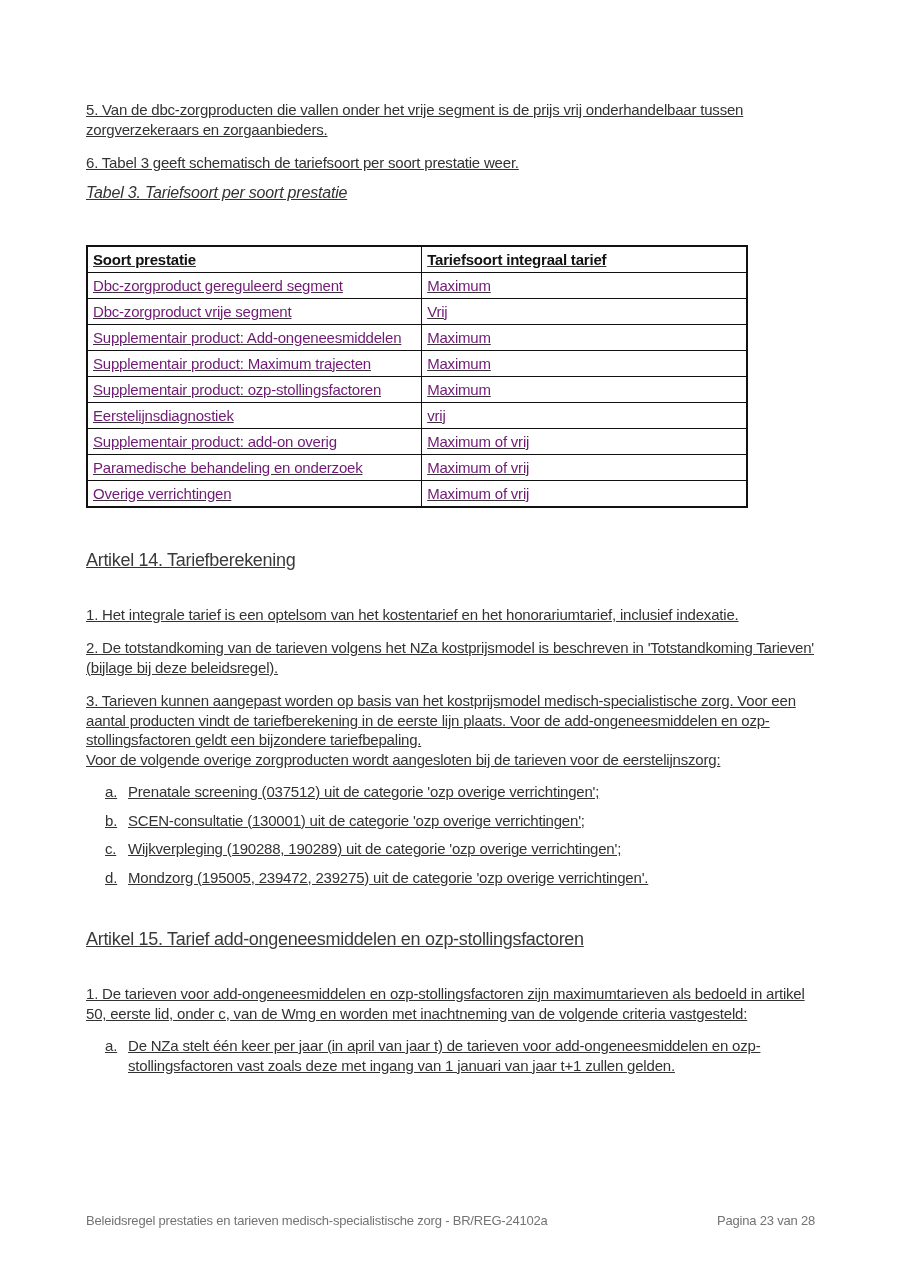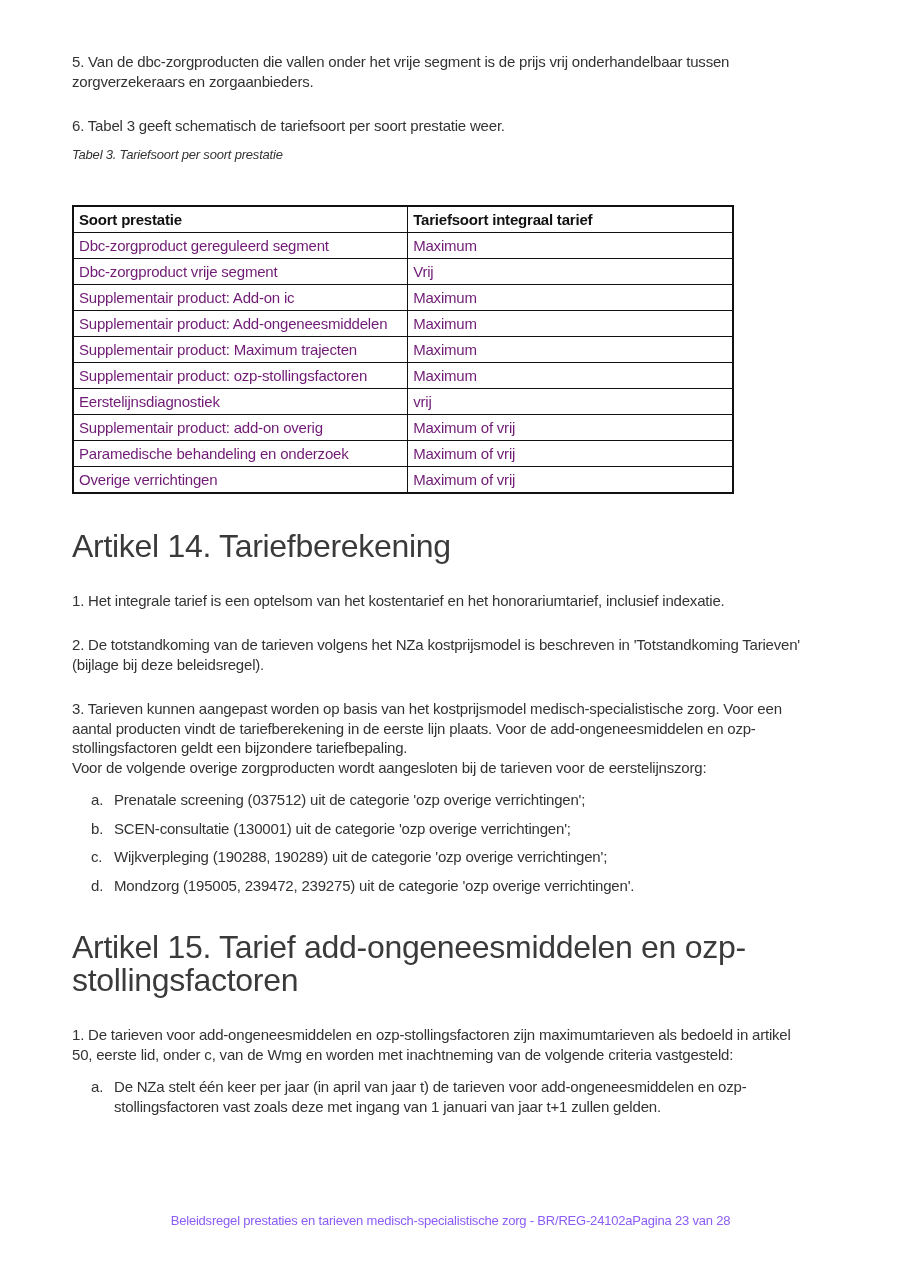--- a/index.html
+++ b/index.html
@@ -12,36 +12,37 @@
     overflow: hidden;
   }
   .page {
     position: relative;
     width: 900px;
     height: 1273px;
     background: #ffffff;
   }
   .content {
     position: absolute;
-    left: 72px;
+    left: 86px;
     top: 0;
     width: 732px;
-    padding-top: 52px;
+    padding-top: 100px;
+    text-decoration: underline;
   }
   .body-text {
     font-size: 15px;
     line-height: 19.5px;
     letter-spacing: -0.2px;
     color: #333333;
   }
-  .para { margin-top: 25px; }
+  .para { margin-top: 14px; }
   .para.first { margin-top: 0; }
   .table-caption {
     margin-top: 11px;
-    font-size: 13px;
+    font-size: 16px;
     font-style: italic;
     letter-spacing: -0.2px;
     color: #333333;
   }
   table.tariff {
     margin-top: 43px;
     width: 662px;
     border-collapse: collapse;
     border: 2.5px solid #111111;
   }
@@ -53,21 +54,21 @@
     text-align: left;
     vertical-align: top;
     padding: 2px 5px 2px 5px;
     color: #701a75;
   }
   table.tariff th { font-weight: bold; color: #111111; }
   col.c1 { width: 365px; }
   col.c2 { width: 365px; }
   h1.article {
     margin-top: 36px;
-    font-size: 32px;
+    font-size: 18px;
     line-height: 33px;
     font-weight: 400;
     letter-spacing: -0.3px;
     color: #3a3a3a;
   }
   .after-heading { margin-top: 28px; }
   .lettered-list { margin-top: 13px; }
   .list-item {
     display: flex;
     margin-top: 9px;
@@ -79,24 +80,24 @@
   }
   .list-item .li-text {
     flex: 1 1 auto;
   }
   .footer {
     position: absolute;
     left: 86px;
     right: 85px;
     top: 1213px;
     display: flex;
-    justify-content: center;
+    justify-content: space-between;
     font-size: 13px;
     letter-spacing: -0.2px;
-    color: #8b5cf6;
+    color: #737373;
   }
   .h15 { margin-top: 26px; }
 </style>
 </head>
 <body>
 
 <div class="page">
   <div class="content">
 
     <p class="body-text para first">5. Van de dbc-zorgproducten die vallen onder het vrije segment is de prijs vrij onderhandelbaar tussen zorgverzekeraars en zorgaanbieders.</p>
@@ -117,24 +118,20 @@
       <tbody>
           <tr>
             <td>Dbc-zorgproduct gereguleerd segment</td>
             <td>Maximum</td>
           </tr>
           <tr>
             <td>Dbc-zorgproduct vrije segment</td>
             <td>Vrij</td>
           </tr>
           <tr>
-            <td>Supplementair product: Add-on ic</td>
-            <td>Maximum</td>
-          </tr>
-          <tr>
             <td>Supplementair product: Add-ongeneesmiddelen</td>
             <td>Maximum</td>
           </tr>
           <tr>
             <td>Supplementair product: Maximum trajecten</td>
             <td>Maximum</td>
           </tr>
           <tr>
             <td>Supplementair product: ozp-stollingsfactoren</td>
             <td>Maximum</td>

